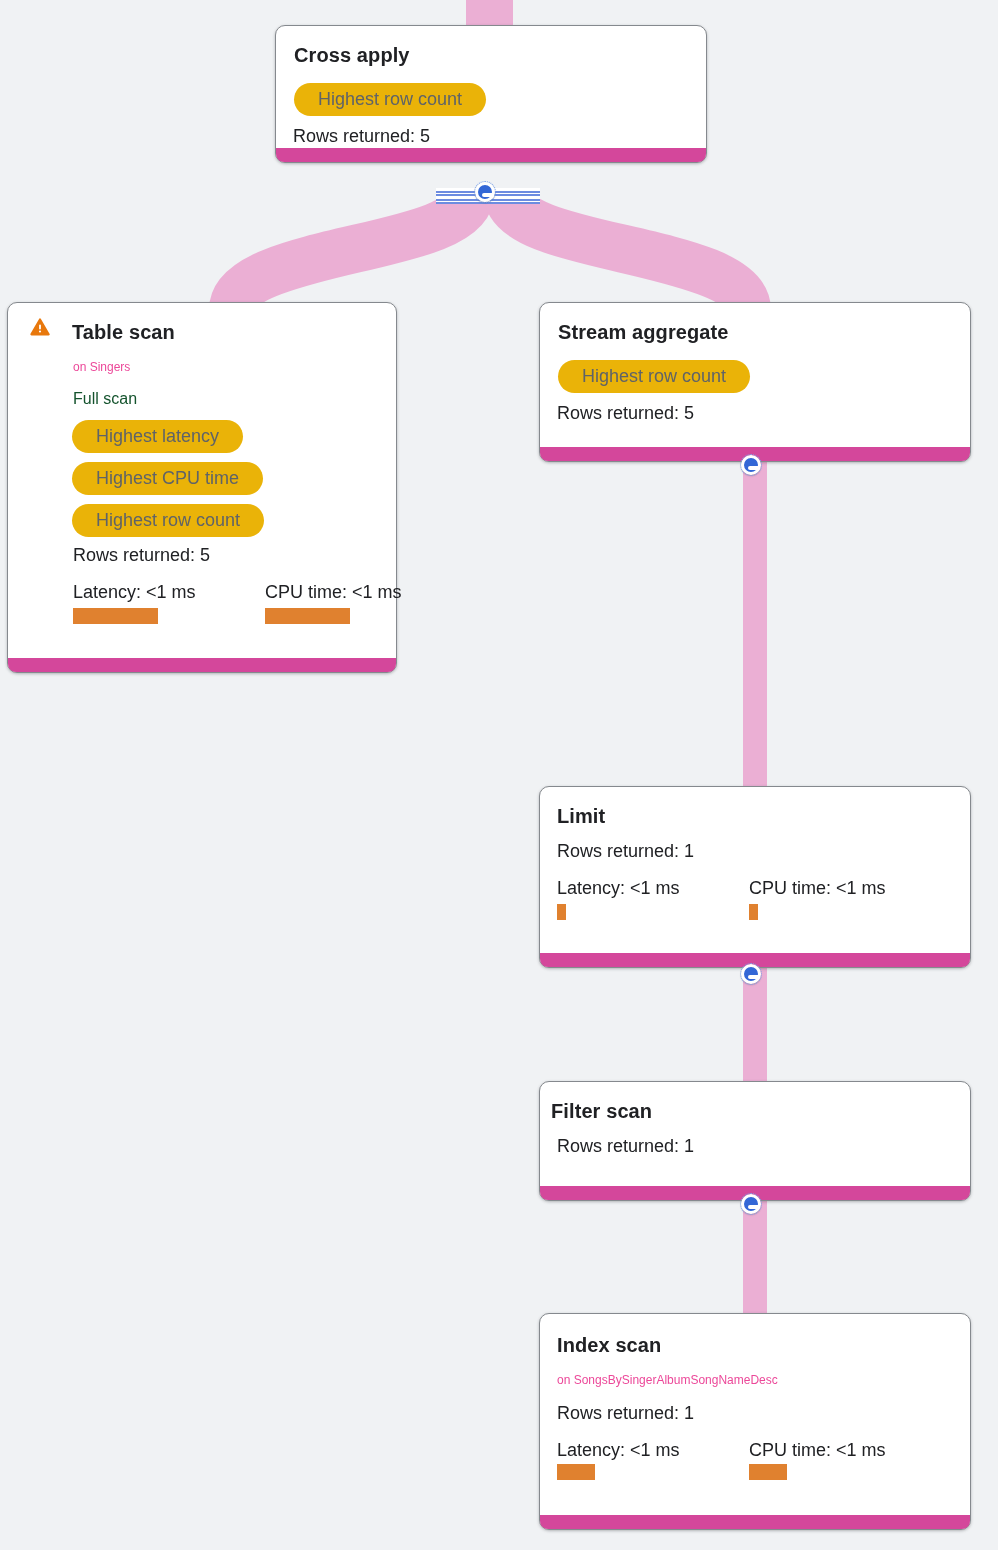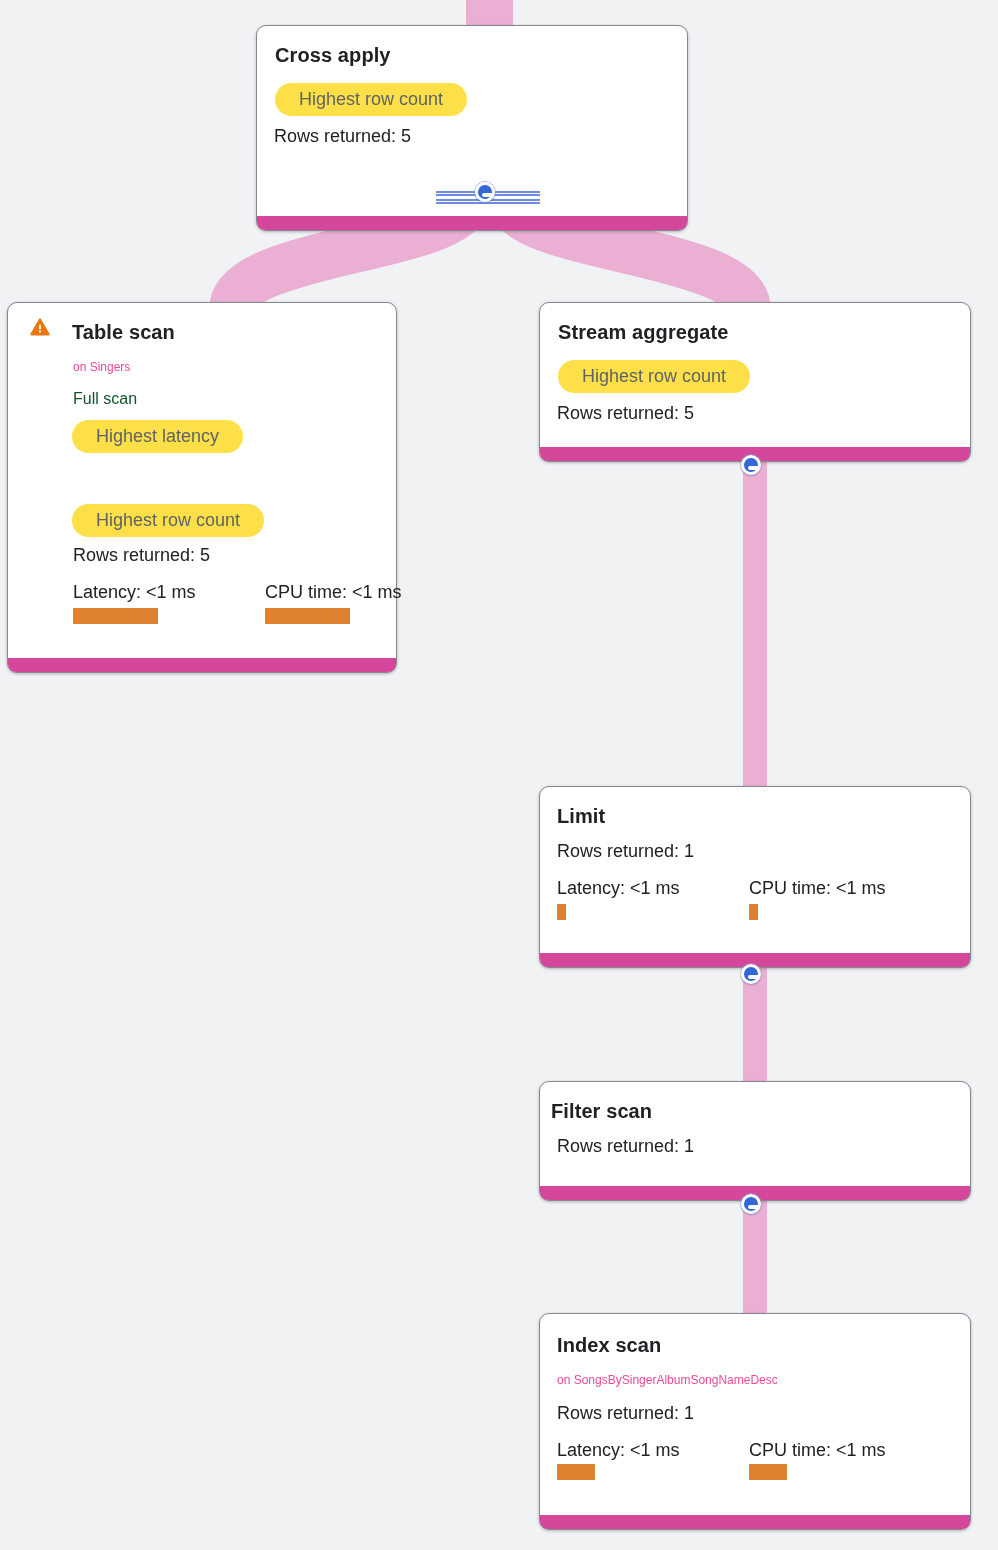--- a/index.html
+++ b/index.html
@@ -18,27 +18,27 @@
     box-shadow:0 1px 3px rgba(60,64,67,.35);
     box-sizing:border-box;
   }
   .accent{position:absolute;left:0;right:0;bottom:0;height:14px;background:#D4479B;border-radius:0 0 8px 8px}
   .title{position:absolute;font-size:20px;font-weight:600;letter-spacing:.1px;color:#202124;white-space:nowrap}
   .sub{position:absolute;font-size:12px;color:#ec4899;white-space:nowrap}
   .note{position:absolute;font-size:16px;color:#14532d;white-space:nowrap}
   .rows{position:absolute;font-size:18px;color:#202124;white-space:nowrap}
   .pill{
     position:absolute;height:33px;line-height:33px;border-radius:17px;
-    padding:0 24px;background:#fde047;color:#5F6368;font-size:18px;white-space:nowrap
+    padding:0 24px;background:#eab308;color:#5F6368;font-size:18px;white-space:nowrap
   }
   .mlabel{position:absolute;font-size:18px;color:#202124;white-space:nowrap}
   .mbar{position:absolute;height:16px;background:#E0812F}
   .warn{position:absolute;left:22px;top:14px;width:20px;height:20px}
   
-  .n1{left:256px;top:25px;width:432px;height:206px}
+  .n1{left:275px;top:25px;width:432px;height:138px}
   .n1 .title{left:18px;top:18px}
   .n1 .pill{left:18px;top:57px}
   .n1 .rows{left:17px;top:100px}
   
   .n2{left:7px;top:302px;width:390px;height:371px}
   .n2 .title{left:64px;top:18px}
   .n2 .sub{left:65px;top:57px}
   .n2 .note{left:65px;top:87px}
   .n2 .pill1{left:64px;top:117px}
   .n2 .pill2{left:64px;top:159px}
@@ -123,20 +123,21 @@
     <svg width="20" height="20" viewBox="0 0 24 24">
       <path d="M12 3 L22.3 20.8 H1.7 Z" fill="#E8780D" stroke="#E8780D" stroke-width="2.6" stroke-linejoin="round"></path>
       <rect x="10.9" y="9" width="2.2" height="6" rx="1.1" fill="#fff"></rect>
       <circle cx="12" cy="17.4" r="1.3" fill="#fff"></circle>
     </svg>
   </span>
   <div class="title">Table scan</div>
   <div class="sub">on Singers</div>
   <div class="note">Full scan</div>
   <div class="pill pill1">Highest latency</div>
+  <div class="pill pill2">Highest CPU time</div>
   <div class="pill pill3">Highest row count</div>
   <div class="rows">Rows returned: 5</div>
   <div class="mlabel lat">Latency: &lt;1 ms</div>
   <div class="mlabel cpu">CPU time: &lt;1 ms</div>
   <div class="mbar bl"></div>
   <div class="mbar bc"></div>
   <div class="accent"></div>
 </div>
 
 <div class="node n3">

